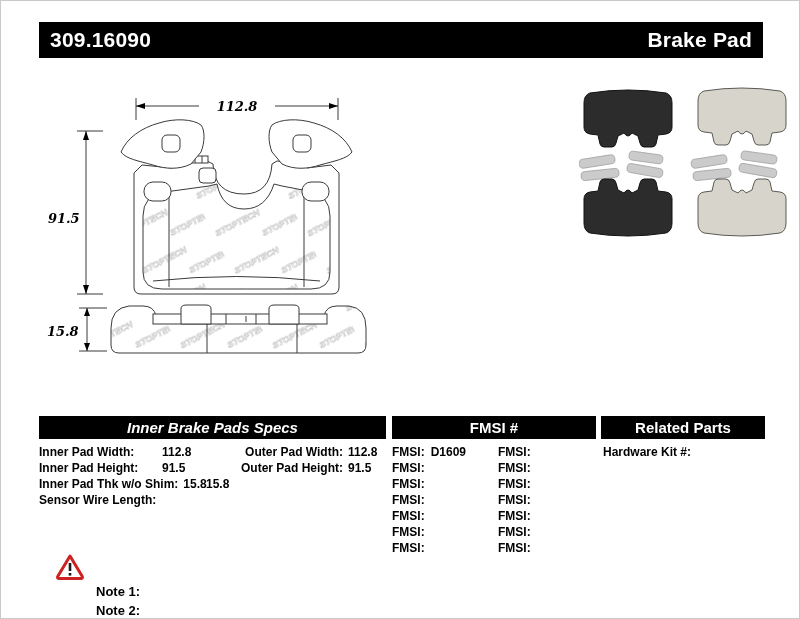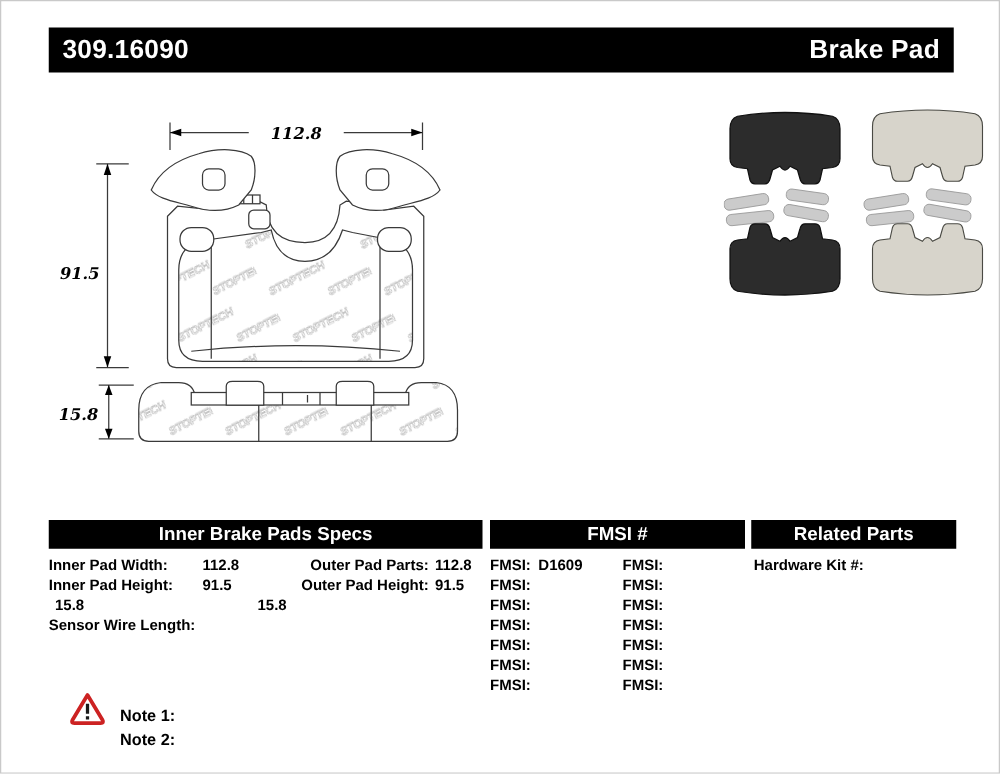--- a/index.html
+++ b/index.html
@@ -24,36 +24,36 @@
   .ln{stroke:#3a3a3a;stroke-width:1;fill:none;}
   .lnf{stroke:#3a3a3a;stroke-width:1;fill:#fff;}
   .arr{fill:#000;}
   
   .thbar{
     position:absolute;top:415px;height:23px;background:#000;color:#fff;
     display:flex;align-items:center;justify-content:center;
     font-weight:bold;font-size:15px;
   }
   .thbar.split{justify-content:space-around;}
-  .thbar .half{flex:1;text-align:center;}
+  .thbar .half{flex:1;text-align:center;font-style:italic;}
   .col{position:absolute;top:443px;font-size:12px;font-weight:bold;line-height:16px;}
   .spec-row{display:flex;white-space:nowrap;}
   .col-inner{left:38px;width:210px;}
   .col-inner .lbl{flex:0 0 118px;}
   .col-outer{left:200px;width:190px;}
   .col-outer .lbl{flex:0 0 142px;text-align:right;}
   .val{padding-left:5px;}
   .col-fmsi1{left:391px;}
   .col-fmsi2{left:497px;}
   .col-rel{left:602px;}
   .fmsi-row .lbl{display:inline-block;}
   .fmsi-row .val{padding-left:6px;}
   
   .warn{position:absolute;left:54px;top:552px;width:30px;height:28px;}
-  .notes{position:absolute;left:95px;top:562px;font-size:13px;font-weight:bold;line-height:19px;}
+  .notes{position:absolute;left:95px;top:581px;font-size:13px;font-weight:bold;line-height:19px;}
 </style>
 </head>
 <body>
 
 <div class="page">
 
   <div class="topbar">
     <span>309.16090</span>
     <span>Brake Pad</span>
   </div>
@@ -176,31 +176,32 @@
   <div class="col col-inner">
     <div class="spec-row">
       <span class="lbl">Inner Pad Width:</span>
       <span class="val">112.8</span>
     </div>
     <div class="spec-row">
       <span class="lbl">Inner Pad Height:</span>
       <span class="val">91.5</span>
     </div>
     <div class="spec-row">
+      <span class="lbl">Inner Pad Thk w/o Shim:</span>
       <span class="val">15.8</span>
     </div>
     <div class="spec-row">
       <span class="lbl">Sensor Wire Length:</span>
       <span class="val"></span>
     </div>
   </div>
 
   <div class="col col-outer">
     <div class="spec-row">
-      <span class="lbl">Outer Pad Parts:</span>
+      <span class="lbl">Outer Pad Width:</span>
       <span class="val">112.8</span>
     </div>
     <div class="spec-row">
       <span class="lbl">Outer Pad Height:</span>
       <span class="val">91.5</span>
     </div>
     <div class="spec-row">
       <span class="val">15.8</span>
     </div>
   </div>

